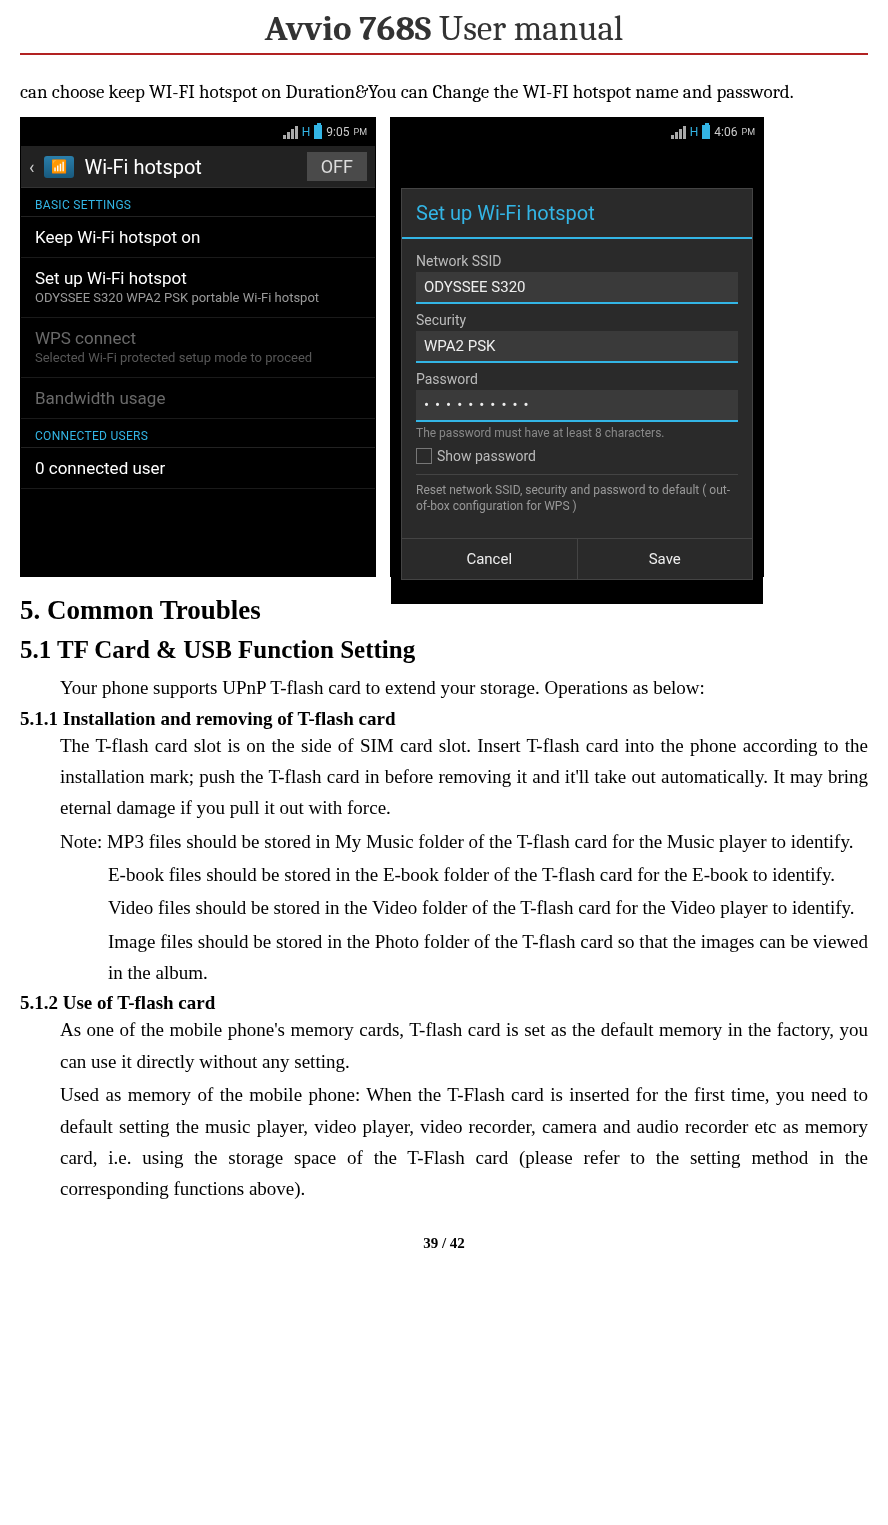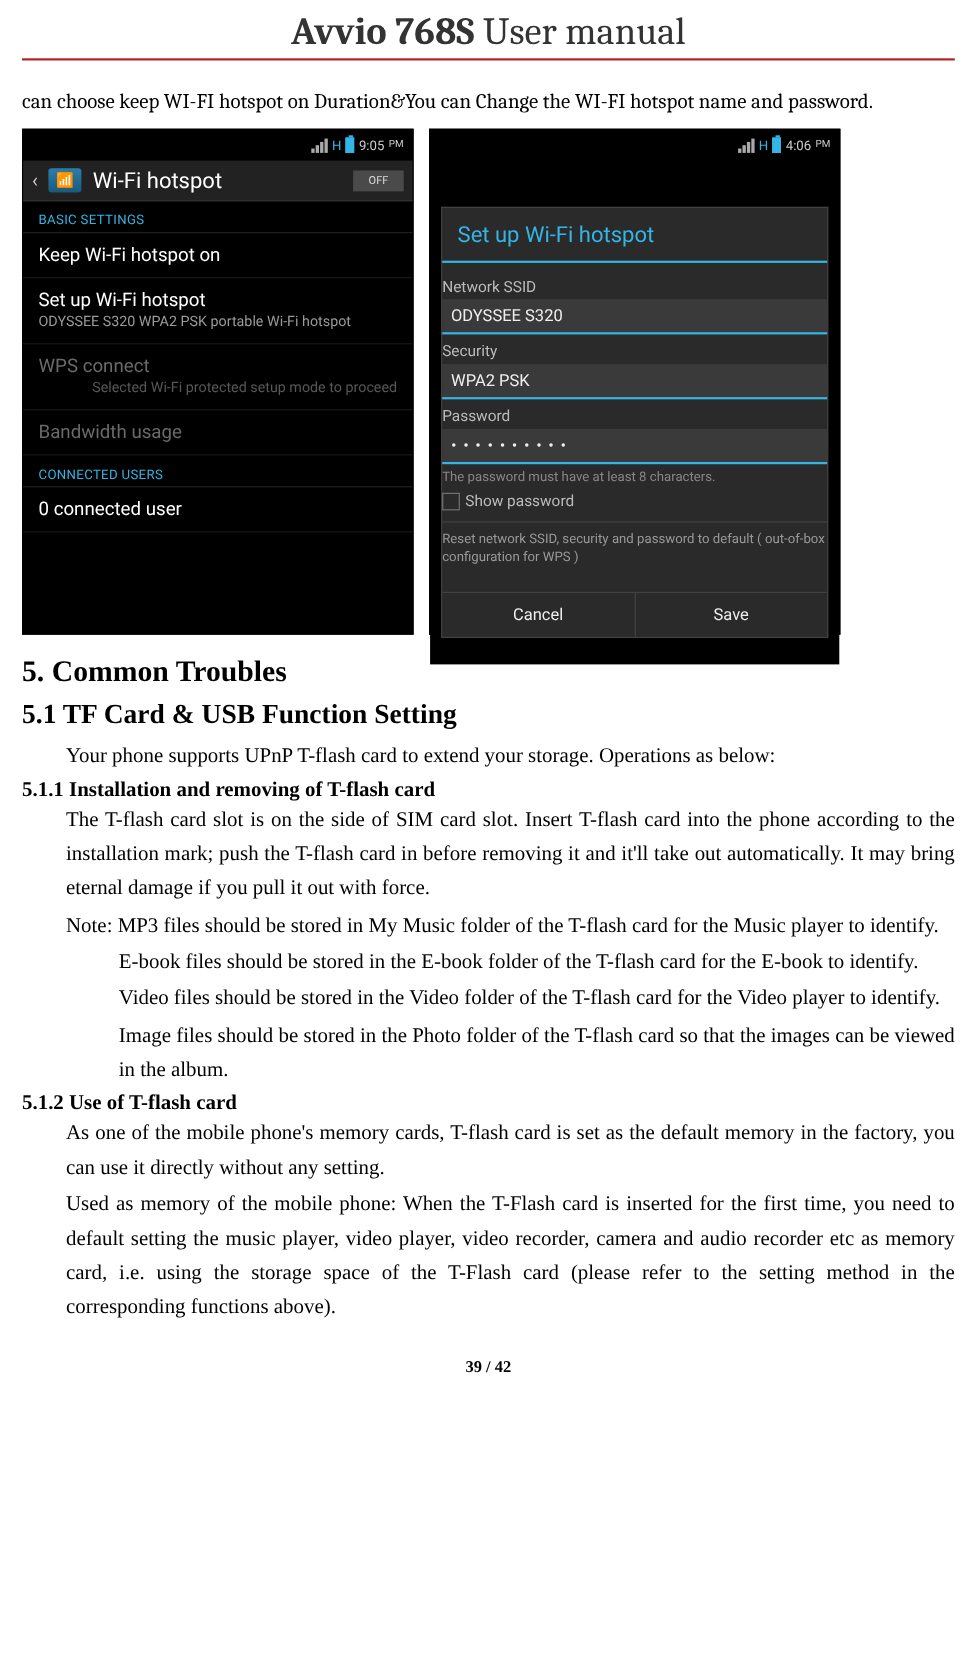--- a/index.html
+++ b/index.html
@@ -72,45 +72,45 @@
     .wifi-ico {
       width: 30px; height: 22px;
       background: linear-gradient(#2a7eaa,#185a7e);
       border-radius: 3px;
       display:flex; align-items:center; justify-content:center;
       font-size:13px; color:#fff;
     }
     .titlebar .title { flex:1; font-size: 20px; color:#fff; }
     .off-toggle {
       background:#4a4a4a; color:#ddd;
-      padding:4px 14px; font-size:10px;
+      padding:4px 14px; font-size:18px;
       border-radius:0;
     }
     .section-head {
       color:#33b5e5; font-size:12px;
       padding:10px 14px 4px; letter-spacing:0.3px;
       border-bottom:1px solid #222;
     }
     .row { padding:10px 14px; border-bottom:1px solid #1a1a1a; }
     .row .primary { color:#fff; font-size:17px; }
     .row .secondary { color:#9a9a9a; font-size:13px; margin-top:2px; line-height:1.3; }
     .row.disabled .primary { color:#6a6a6a; }
-    .row.disabled .secondary { color:#575757;text-align:right; }
+    .row.disabled .secondary { color:#575757; }
     
     .dim { background:#000; height:100%; padding:0; position:relative; }
     .dialog {
       position:absolute; top:42px; left:10px; right:10px; bottom:24px;
       background:#2a2a2a; border:1px solid #444;
       display:flex; flex-direction:column;
     }
     .dlg-title {
       color:#33b5e5; font-size:20px;
       padding:12px 14px; border-bottom:2px solid #33b5e5;
     }
-    .dlg-body { padding:6px 0 4px; flex:1; }
+    .dlg-body { padding:6px 14px 4px; flex:1; }
     .lbl { color:#bbb; font-size:14px; margin-top:8px; }
     .input {
       background:#3a3a3a; color:#eee;
       padding:6px 8px; margin-top:3px;
       border-bottom:2px solid #33b5e5; font-size:15px;
     }
     .input.pw { letter-spacing:6px; }
     .hint { color:#888; font-size:12px; margin-top:4px; }
     .chk { display:flex; align-items:center; gap:5px; margin-top:8px; color:#bbb; font-size:14px; }
     .chk .box { width:16px; height:16px; border:1px solid #777; }

